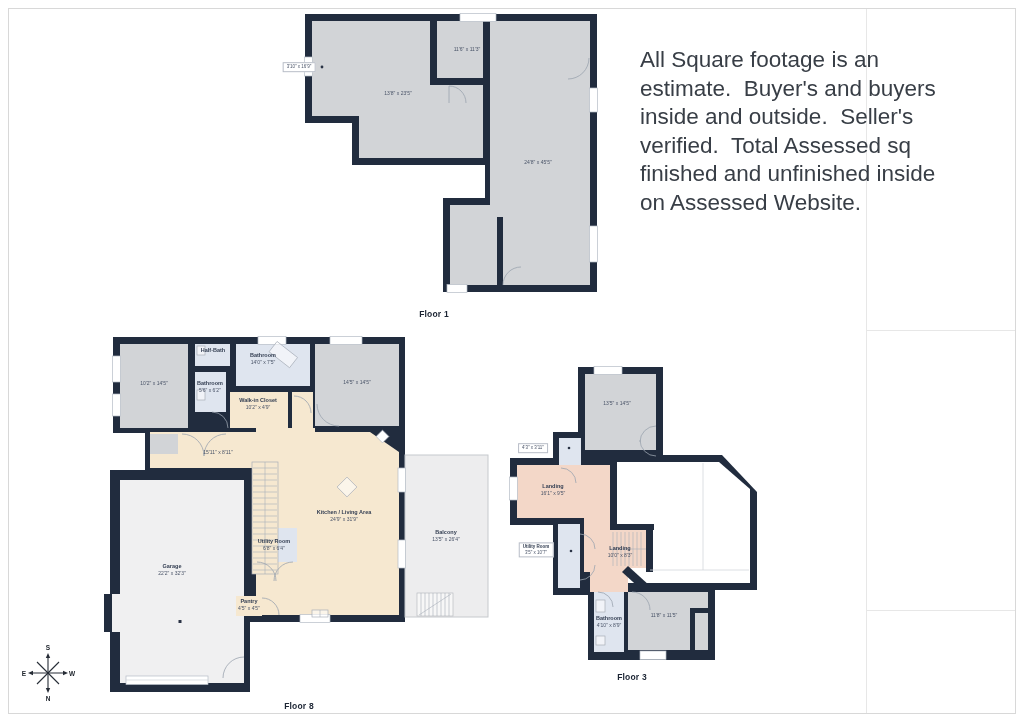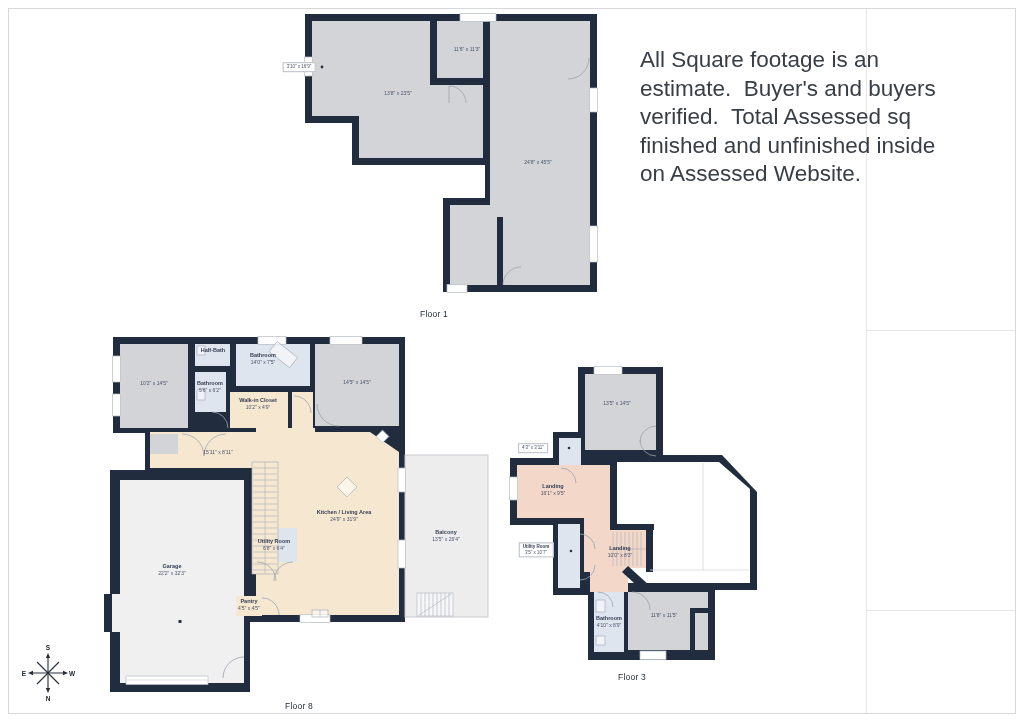--- a/index.html
+++ b/index.html
@@ -30,21 +30,21 @@
 
   .lbl{position:absolute;transform:translate(-50%,-50%);text-align:center;
        white-space:nowrap;line-height:1.3;z-index:5;}
   .lbl .nm{display:block;font-weight:700;font-size:5.5px;color:#333e52;}
   .lbl .dm{display:block;font-size:5px;color:#4a5468;}
   .lblbox{position:absolute;transform:translate(-50%,-50%);background:#ffffff;
        border:0.5px solid #b8bdc7;padding:1px 3px;text-align:center;
        white-space:nowrap;line-height:1.25;z-index:5;}
   .lblbox .nm{display:block;font-weight:700;font-size:4.5px;color:#333e52;}
   .lblbox .dm{display:block;font-size:4.5px;color:#4a5468;}
-  .floor-caption{position:absolute;transform:translate(-50%,-50%);font-weight:400;
+  .floor-caption{position:absolute;transform:translate(-50%,-50%);font-weight:700;
        font-size:8.5px;color:#1c2534;letter-spacing:0.2px;z-index:5;}
   .compass-letter{position:absolute;transform:translate(-50%,-50%);font-weight:700;
        font-size:6.5px;color:#20262e;z-index:5;}
   .disclaimer{position:absolute;left:640px;top:46px;z-index:5;}
   .disclaimer div{font-size:22.5px;line-height:28.5px;color:#383e46;white-space:pre;}
 </style>
 </head>
 <body>
 
 <div style="position:absolute;inset:0;">
@@ -232,20 +232,21 @@
     <polygon class="compasshead" points="48,653 45.8,658 50.2,658"></polygon>
     <polygon class="compasshead" points="48,693 45.8,688 50.2,688"></polygon>
     <polygon class="compasshead" points="28,673 33,670.8 33,675.2"></polygon>
     <polygon class="compasshead" points="68,673 63,670.8 63,675.2"></polygon>
   </g>
 </svg>
 
 <div class="disclaimer">
   <div>All Square footage is an</div>
   <div>estimate.  Buyer's and buyers</div>
+  <div>inside and outside.  Seller's</div>
   <div>verified.  Total Assessed sq</div>
   <div>finished and unfinished inside</div>
   <div>on Assessed Website.</div>
 </div>
 
 <div class="lbl" style="left:467px;top:49px">
       <span class="dm">11'6" x 11'3"</span>
     </div>
 <div class="lbl" style="left:398px;top:93px">
       <span class="dm">13'8" x 23'5"</span>

